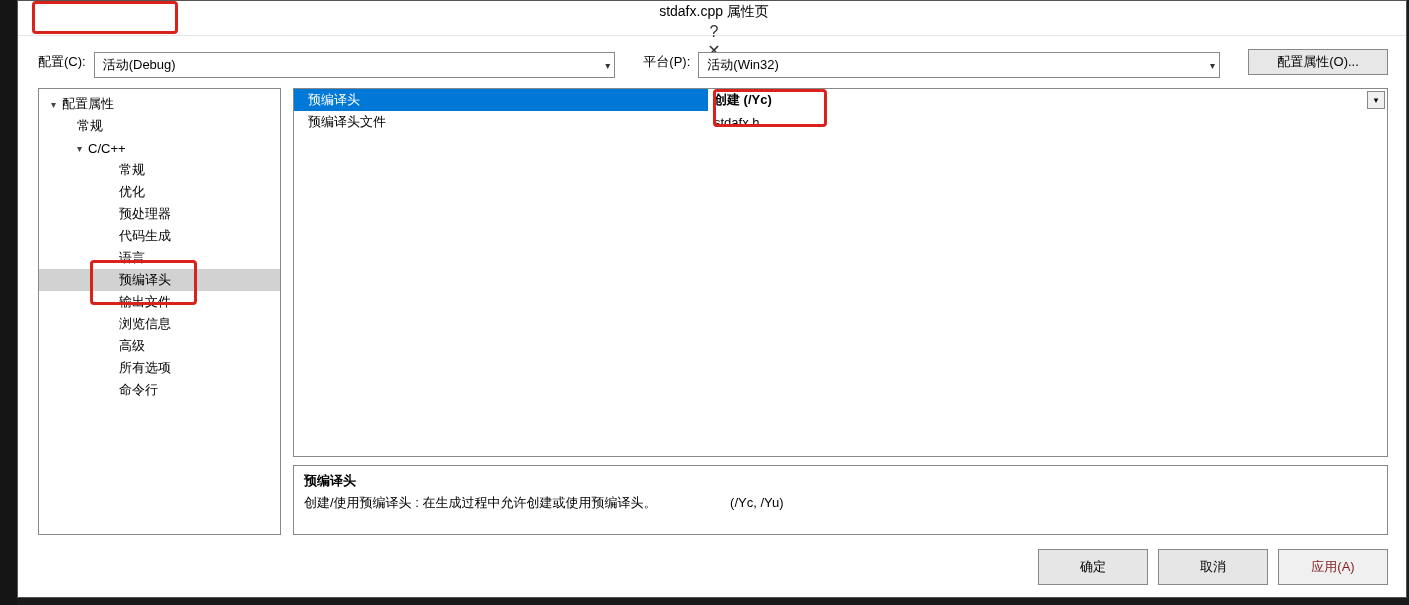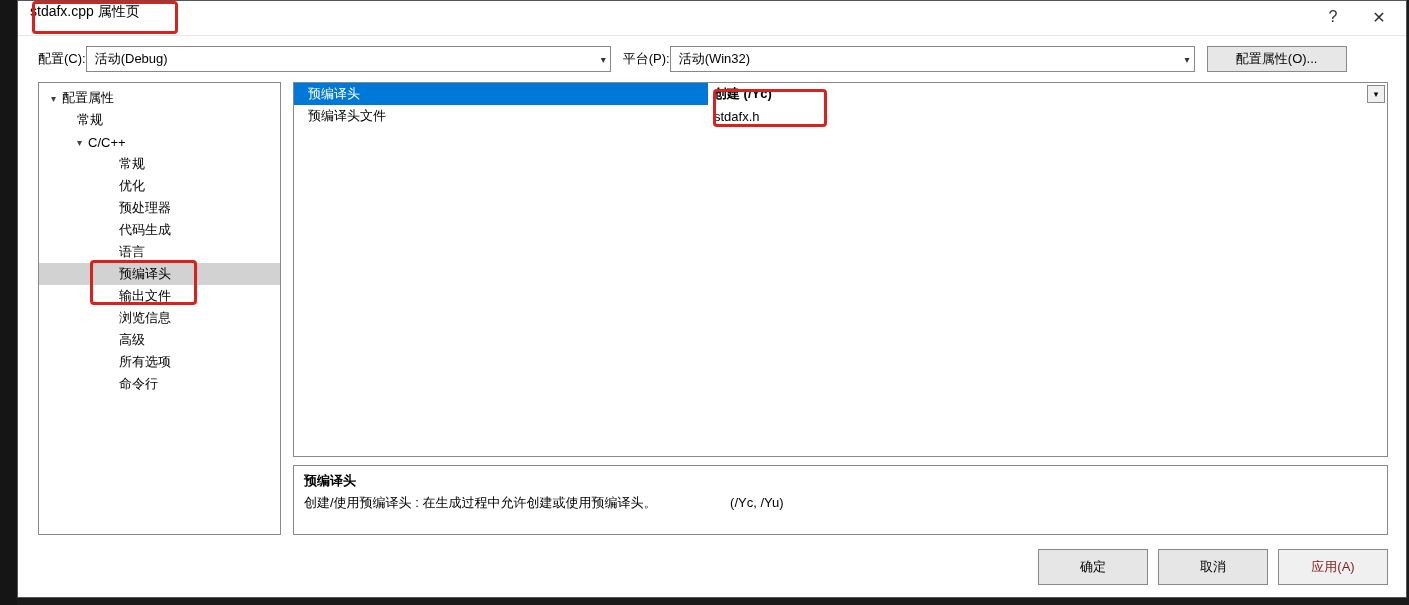--- a/index.html
+++ b/index.html
@@ -17,23 +17,24 @@
       left: 17px; top: 0;
       width: 1390px; height: 598px;
       background: #ffffff;
       border: 1px solid #555;
       display: flex;
       flex-direction: column;
     }
     .titlebar {
       height: 35px;
       display: flex;
-      align-items: flex-start;
+      align-items: center;
       padding: 0 4px 14px 8px;
       border-bottom: 1px solid #e6e6e6;
+      flex-direction: column;
     }
     .title-text {
       flex: 0 0 auto;
       font-size: 14px;
       padding: 2px 4px;
     }
     .title-spacer { flex: 1; }
     .tb-btn {
       width: 46px; height: 32px;
       display: flex; align-items: center; justify-content: center;
@@ -41,34 +42,36 @@
       color: #333;
     }
     .highlight-red {
       border: 3px solid #d9221c;
       border-radius: 4px;
     }
     .config-row {
       display: flex;
       align-items: center;
       padding: 10px 18px 10px 20px;
+      gap: 8px;
     }
     .config-row label {
       font-size: 13px;
       white-space: nowrap;
     }
     .combo {
       border: 1px solid #888;
       height: 26px;
       display: flex;
       align-items: center;
       justify-content: space-between;
       padding: 0 4px 0 8px;
       background: #fff;
       font-size: 13px;
+      margin-top: 6px;
     }
     .combo .chev { font-size: 10px; color: #333; }
     .combo-config { flex: 1; max-width: 525px; }
     .combo-platform { flex: 1; max-width: 525px; }
     .btn {
       border: 1px solid #888;
       background: #e7e7e7;
       height: 26px;
       padding: 0 12px;
       font-size: 13px;

